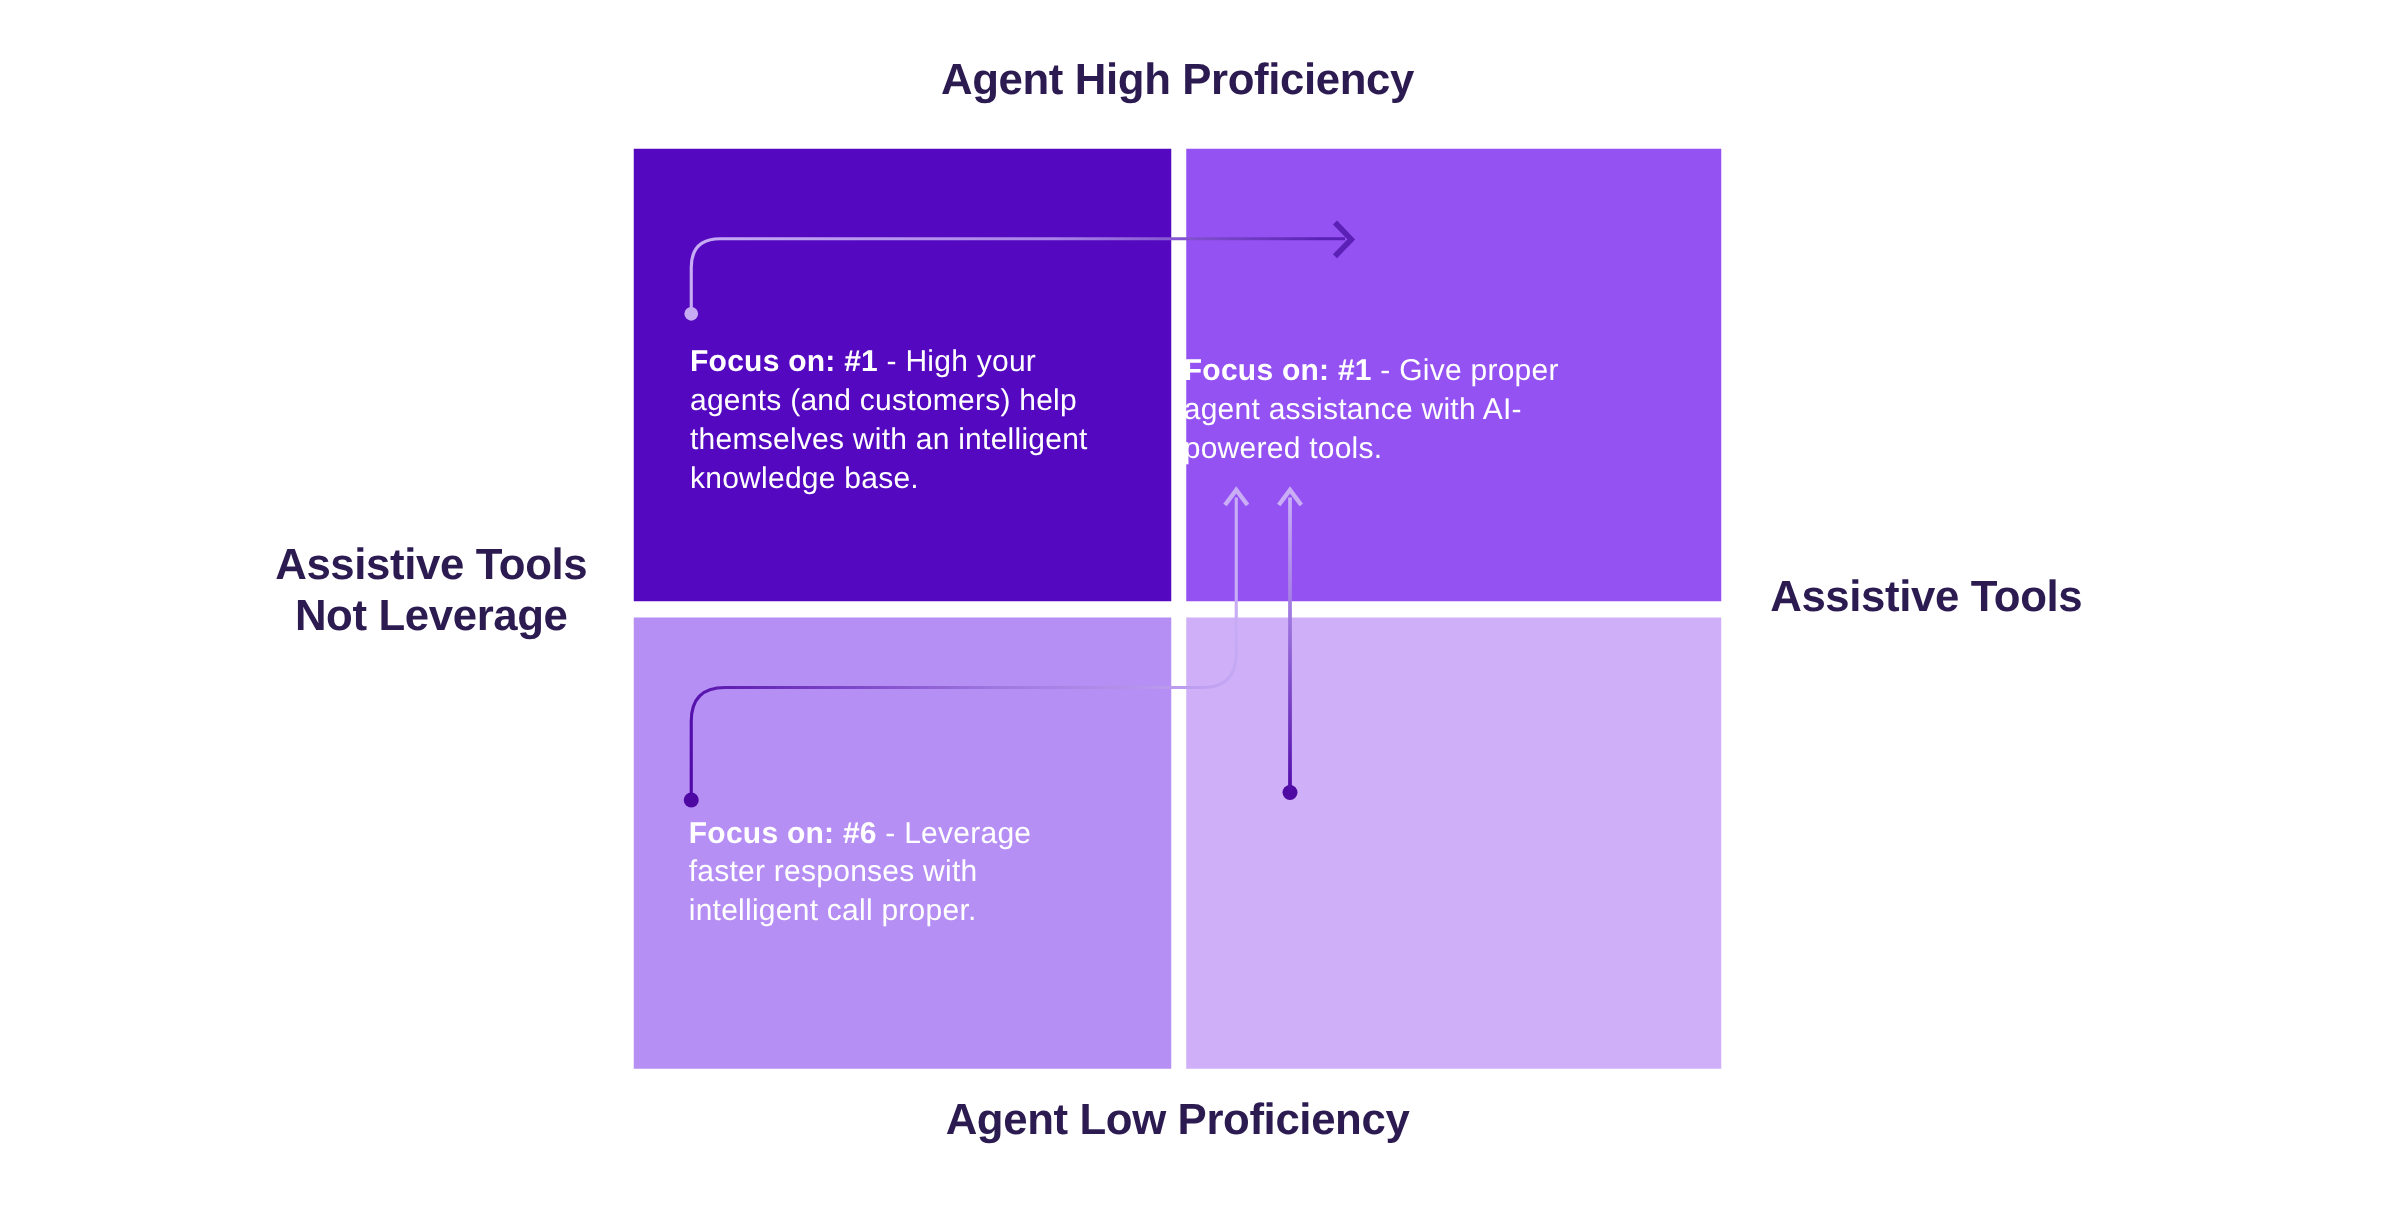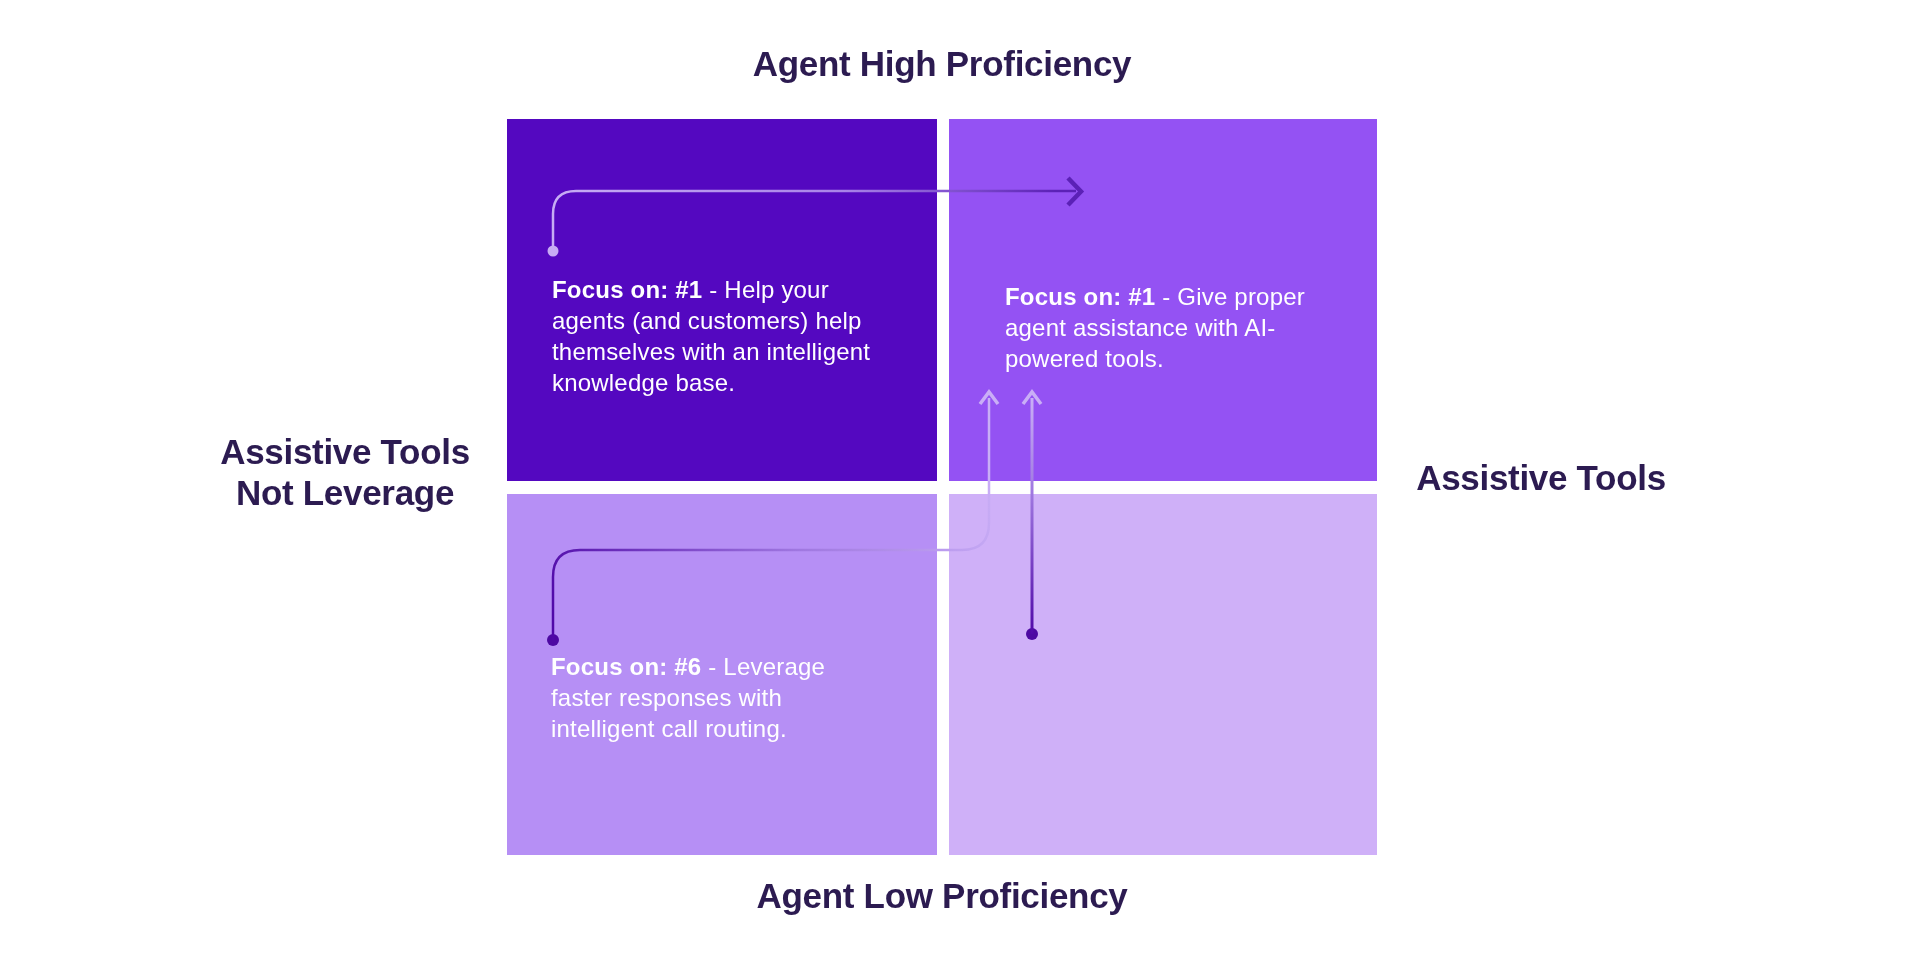--- a/index.html
+++ b/index.html
@@ -20,21 +20,21 @@
     position: absolute;
     margin: 0;
     color: #ffffff;
     font-size: 24px;
     line-height: 31px;
     font-weight: 400;
     letter-spacing: 0.2px;
   }
   .qtext b { font-weight: 700; }
   .qtext-tl { left: 552px; top: 274px; width: 350px; }
-  .qtext-tr { left: 1005px; top: 281px; width: 320px; }
+  .qtext-tr { left: 947px; top: 281px; width: 320px; }
   .qtext-bl { left: 551px; top: 651px; width: 330px; }
   .qtext-br { left: 983px; top: 648px; width: 300px; }
   .axis-label {
     position: absolute;
     font-weight: 700;
     font-size: 35px;
     line-height: 41px;
     letter-spacing: -0.3px;
     text-align: center;
   }
@@ -85,25 +85,25 @@
       <path d="M980,404 L989,392 L998,404" stroke="#C9AEF6" stroke-width="3.5" fill="none"></path>
     </g>
 
     <g>
       <circle cx="1032" cy="634" r="6" fill="#4D09A2"></circle>
       <path d="M1032,634 L1032,398" stroke="url(#g4)" stroke-width="3" fill="none"></path>
       <path d="M1023,404 L1032,392 L1041,404" stroke="#C9AEF6" stroke-width="3.5" fill="none"></path>
     </g>
   </svg>
 
-  <p class="qtext qtext-tl"><b>Focus on: #1</b><span> - Help your agents (and customers) help themselves with an intelligent knowledge base.</span></p>
+  <p class="qtext qtext-tl"><b>Focus on: #1</b><span> - High your agents (and customers) help themselves with an intelligent knowledge base.</span></p>
 
   <p class="qtext qtext-tr"><b>Focus on: #1</b><span> - Give proper agent assistance with AI-powered tools.</span></p>
 
-  <p class="qtext qtext-bl"><b>Focus on: #6</b><span> - Leverage faster responses with intelligent call routing.</span></p>
+  <p class="qtext qtext-bl"><b>Focus on: #6</b><span> - Leverage faster responses with intelligent call proper.</span></p>
 
 
   <div class="axis-label axis-bottom" style="color: rgb(44, 27, 81);">Agent Low Proficiency</div>
 
   <div class="axis-label axis-top" style="color: rgb(44, 27, 81);">Agent High Proficiency</div>
 
   <div class="axis-label axis-left" style="color: rgb(44, 27, 81);">
     <div>Assistive Tools</div>
     <div>Not Leverage</div>
   </div>

